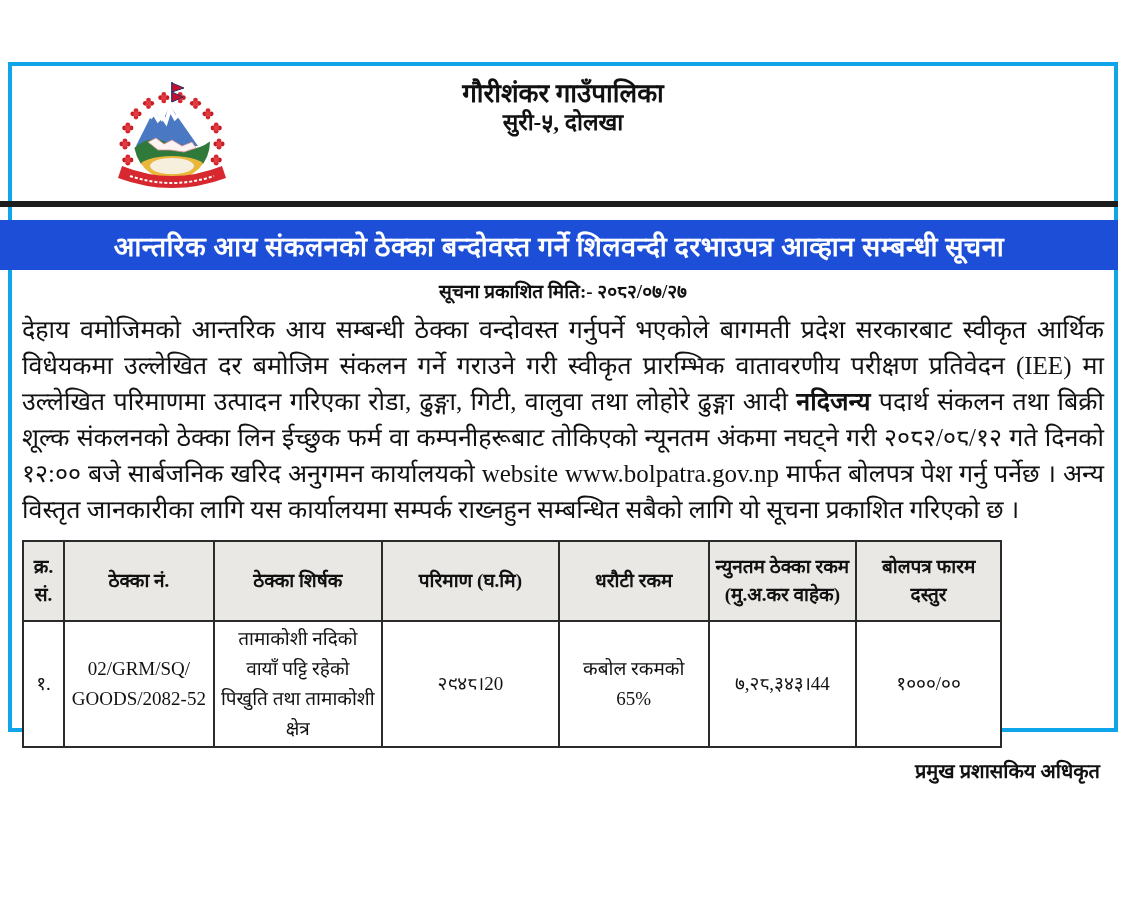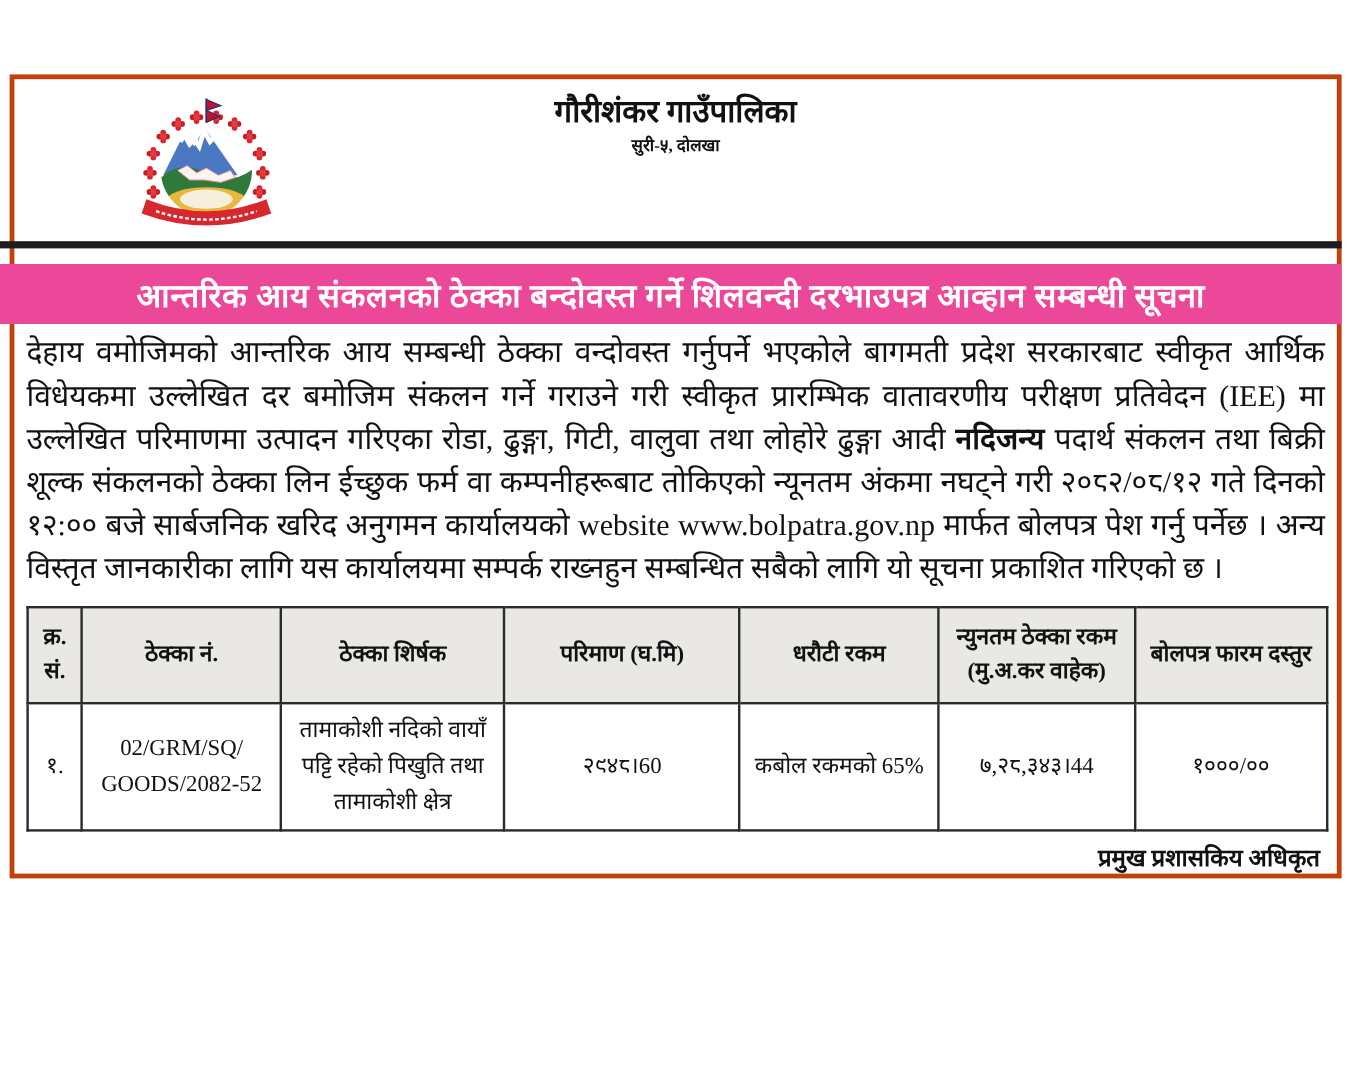--- a/index.html
+++ b/index.html
@@ -3,45 +3,45 @@
 <meta charset="utf-8">
 <style>
   html,body{margin:0;padding:0;}
   body{
     width:1126px;height:910px;position:relative;background:#ffffff;
     font-family:"Liberation Serif","DejaVu Serif",serif;color:#111;
     overflow:hidden;
   }
   .doc{
     position:absolute;left:8px;top:62px;width:1110px;height:670px;
-    border:4px solid #c2410c;box-sizing:border-box;background:#fff;
+    border:4px solid #0ea5e9;box-sizing:border-box;background:#fff;
   }
   
   .header-section{position:relative;height:135px;}
   .logo-wrap{position:absolute;left:96px;top:14px;width:128px;height:120px;}
   .titles{text-align:center;padding-top:12px;}
   .title-1{font-size:26px;font-weight:bold;line-height:32px;}
   .title-2{font-size:34px;font-weight:bold;line-height:46px;}
-  .title-3{font-size:14px;font-weight:bold;line-height:26px;text-align:center;}
+  .title-3{font-size:23px;font-weight:bold;line-height:26px;text-align:center;}
   .divider{height:6px;background:#1d1d1d;margin-left:-12px;width:1118px;}
   
   .banner{
     margin-left:-12px;width:1118px;height:50px;margin-top:13px;
-    background:#ec4899;color:#fff;display:flex;align-items:center;justify-content:center;
+    background:#1d4ed8;color:#fff;display:flex;align-items:center;justify-content:center;
     font-size:27px;font-weight:bold;letter-spacing:.5px;
   }
   .date-line{text-align:center;font-weight:bold;font-size:19px;margin-top:9px;line-height:26px;}
   
   .body-text{
     margin:7px 10px 0 10px;font-size:25px;line-height:36px;text-align:justify;
   }
   .body-text .bold{font-weight:bold;}
   
   table.tender{
-    border-collapse:collapse;margin:12px 10px 0 10px;width:1085px;table-layout:fixed;
+    border-collapse:collapse;margin:12px 10px 0 10px;width:980px;table-layout:fixed;
   }
   table.tender th,table.tender td{
     border:2px solid #2b2b2b;text-align:center;vertical-align:middle;padding:2px 6px;
     font-size:19px;word-wrap:break-word;
   }
   table.tender th{background:#e9e8e5;font-weight:bold;height:74px;line-height:28px;}
   table.tender td{height:100px;line-height:30px;background:#fff;}
   .latin{font-family:"Liberation Serif","DejaVu Serif",serif;margin-top:41px;}
   .signature{
     text-align:right;font-weight:bold;font-size:20px;margin:10px 14px 0 0;line-height:26px;
@@ -113,20 +113,21 @@
       <div class="title-3">सुरी-५, दोलखा</div>
     </div>
   </div>
 
   <div class="divider"></div>
 
   <div class="banner">
     <span>आन्तरिक आय संकलनको ठेक्का बन्दोवस्त गर्ने शिलवन्दी दरभाउपत्र आव्हान सम्बन्धी सूचना</span>
   </div>
 
+  <div class="date-line">सूचना प्रकाशित मिति:- २०८२/०७/२७</div>
 
   <p class="body-text"><span>देहाय वमोजिमको आन्तरिक आय सम्बन्धी ठेक्का वन्दोवस्त गर्नुपर्ने भएकोले बागमती प्रदेश सरकारबाट स्वीकृत आर्थिक विधेयकमा उल्लेखित दर बमोजिम संकलन गर्ने गराउने गरी स्वीकृत प्रारम्भिक वातावरणीय परीक्षण प्रतिवेदन (IEE) मा उल्लेखित परिमाणमा उत्पादन गरिएका रोडा, ढुङ्गा, गिटी, वालुवा तथा लोहोरे ढुङ्गा आदी </span><span class="bold">नदिजन्य</span><span> पदार्थ संकलन तथा बिक्री शूल्क संकलनको ठेक्का लिन ईच्छुक फर्म वा कम्पनीहरूबाट तोकिएको न्यूनतम अंकमा नघट्ने गरी २०८२/०८/१२ गते दिनको १२:०० बजे सार्बजनिक खरिद अनुगमन कार्यालयको website www.bolpatra.gov.np मार्फत बोलपत्र पेश गर्नु पर्नेछ । अन्य विस्तृत जानकारीका लागि यस कार्यालयमा सम्पर्क राख्नहुन सम्बन्धित सबैको लागि यो सूचना प्रकाशित गरिएको छ ।</span></p>
 
   <table class="tender">
     <colgroup>
       <col style="width:4.2%">
         <col style="width:15.3%">
         <col style="width:17.2%">
       <col style="width:18.1%">
         <col style="width:15.3%">
@@ -145,21 +146,21 @@
       </tr>
     </thead>
     <tbody>
       <tr>
         <td>१.</td>
         <td class="latin">
           <div>02/GRM/SQ/</div>
           <div>GOODS/2082-52</div>
         </td>
         <td>तामाकोशी नदिको वायाँ पट्टि रहेको पिखुति तथा तामाकोशी क्षेत्र</td>
-        <td>२९४८।60</td>
+        <td>२९४८।20</td>
         <td>कबोल रकमको 65%</td>
         <td>७,२८,३४३।44</td>
         <td>१०००/००</td>
       </tr>
     </tbody>
   </table>
 
   <div class="signature">प्रमुख प्रशासकिय अधिकृत</div>
 
 </div>

